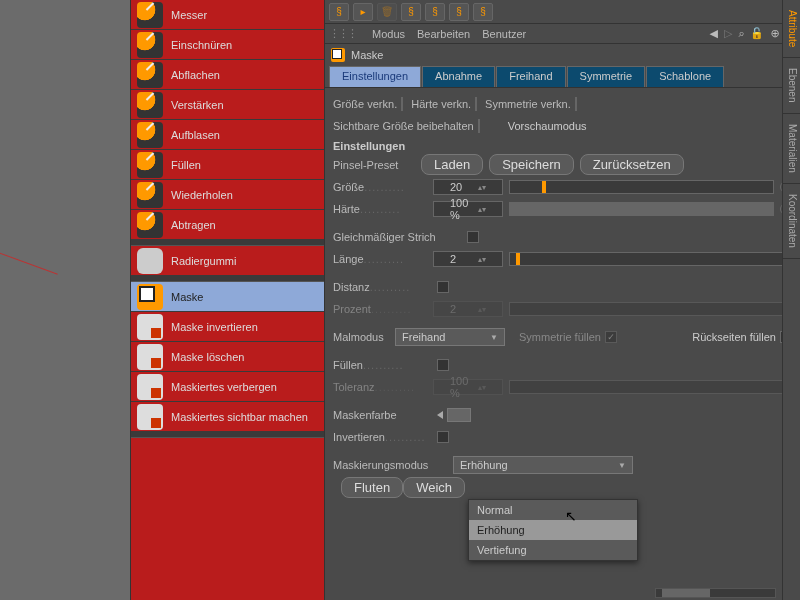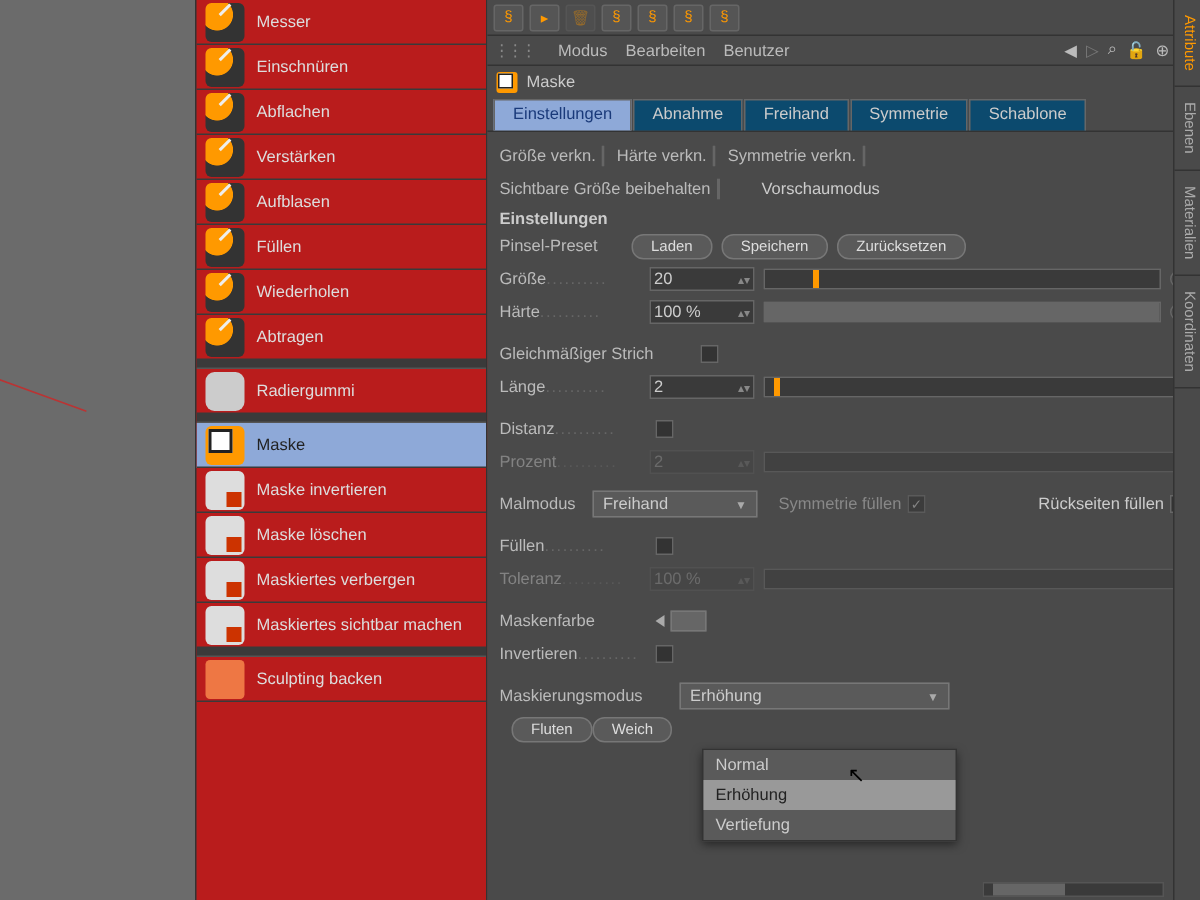--- a/index.html
+++ b/index.html
@@ -38,23 +38,23 @@
 .tab.active{background:#8ea9d8;color:#1a3a7a}
 .body{flex:1;overflow-y:auto;padding:4px 8px 4px 8px}
 .row{display:flex;align-items:center;min-height:20px;margin:2px 0}
 .row.split{gap:8px}
 .lbl{min-width:100px;color:#bbb;position:relative}
 .lbl.dots::after{content:"..........";color:#666;letter-spacing:1px;position:absolute;overflow:hidden}
 .lbl.wide{min-width:120px}
 .sect{font-weight:bold;color:#ccc;margin:4px 0 2px 0}
 .chk{width:12px;height:12px;background:#333;border:1px solid #666;margin-left:4px}
 .chk.on::after{content:"✓";color:#aaa;font-size:9px;display:block;line-height:10px;text-align:center}
-.btn{padding:2px 12px;background:#5a5a5a;border:1px solid #777;border-radius:8px;color:#ddd;cursor:pointer;font-size:10px}
+.btn{padding:2px 12px;background:#5a5a5a;border:1px solid #777;border-radius:8px;color:#ddd;cursor:pointer;font-size:13px}
 .btn-row{display:flex;gap:6px;margin-left:100px}
-.numfield{width:70px;height:16px;background:#3a3a3a;border:1px solid #666;padding:0 2px;color:#ccc;display:flex;align-items:center;justify-content:space-between}
+.numfield{width:70px;height:16px;background:#3a3a3a;border:1px solid #666;padding:0 16px;color:#ccc;display:flex;align-items:center;justify-content:space-between}
 .numfield .sp{color:#888;font-size:8px}
 .numfield.dim{opacity:.5}
 .slider{flex:1;height:14px;background:#3a3a3a;border:1px solid #666;margin:0 6px;position:relative}
 .slider .fill{position:absolute;height:100%;background:#666}
 .slider .mark{position:absolute;width:4px;height:100%;background:#f90}
 .select{height:18px;background:#5a5a5a;border:1px solid #777;padding:0 6px;display:flex;align-items:center;justify-content:space-between;cursor:pointer;min-width:110px}
 .select .arr{font-size:8px;color:#aaa}
 .select.wide{flex:1;max-width:180px}
 .swatch{width:24px;height:14px;background:#666;border:1px solid #777;margin-left:4px}
 .tri{width:0;height:0;border-top:4px solid transparent;border-bottom:4px solid transparent;border-right:6px solid #aaa;margin-left:4px}
@@ -132,24 +132,20 @@
         <div class="tool-item">
           <div class="ticon maskop"></div>
           <span class="tlbl">Maskiertes verbergen</span>
         </div>
         <div class="tool-item">
           <div class="ticon maskop"></div>
           <span class="tlbl">Maskiertes sichtbar machen</span>
         </div>
       </div>
     <div class="tool-sep"></div>
-    <div class="tool-item">
-      <div class="ticon bake"></div>
-      <span class="tlbl">Sculpting backen</span>
-    </div>
   </div>
 
   <div class="panel">
     <div class="toolbar">
       <div class="tb-btn">§</div>
       <div class="tb-btn">▸</div>
       <div class="tb-btn dim">🗑</div>
       <div class="tb-btn">§</div>
       <div class="tb-btn">§</div>
       <div class="tb-btn">§</div>

